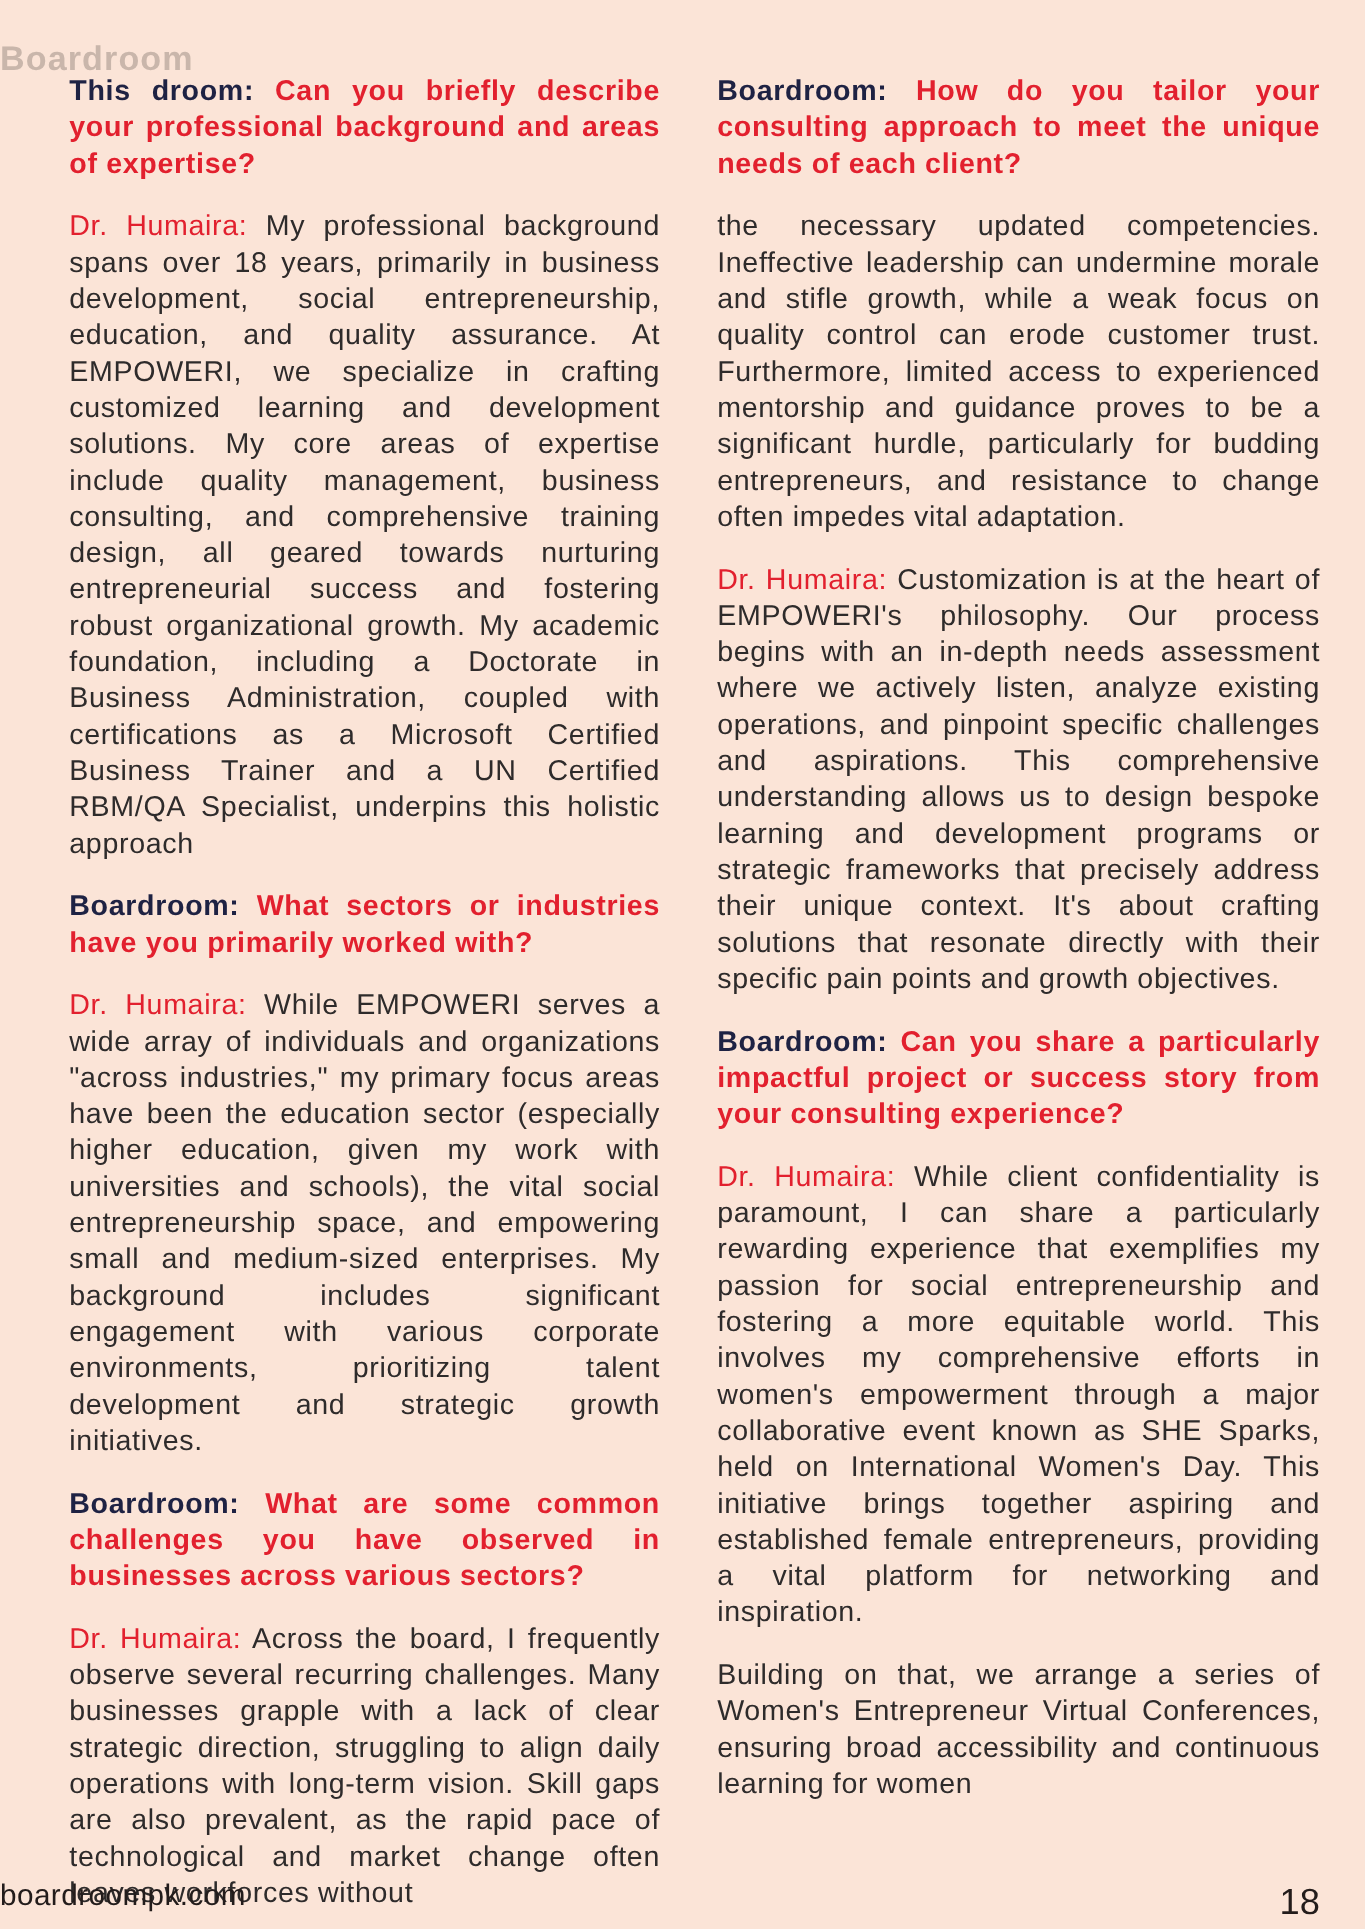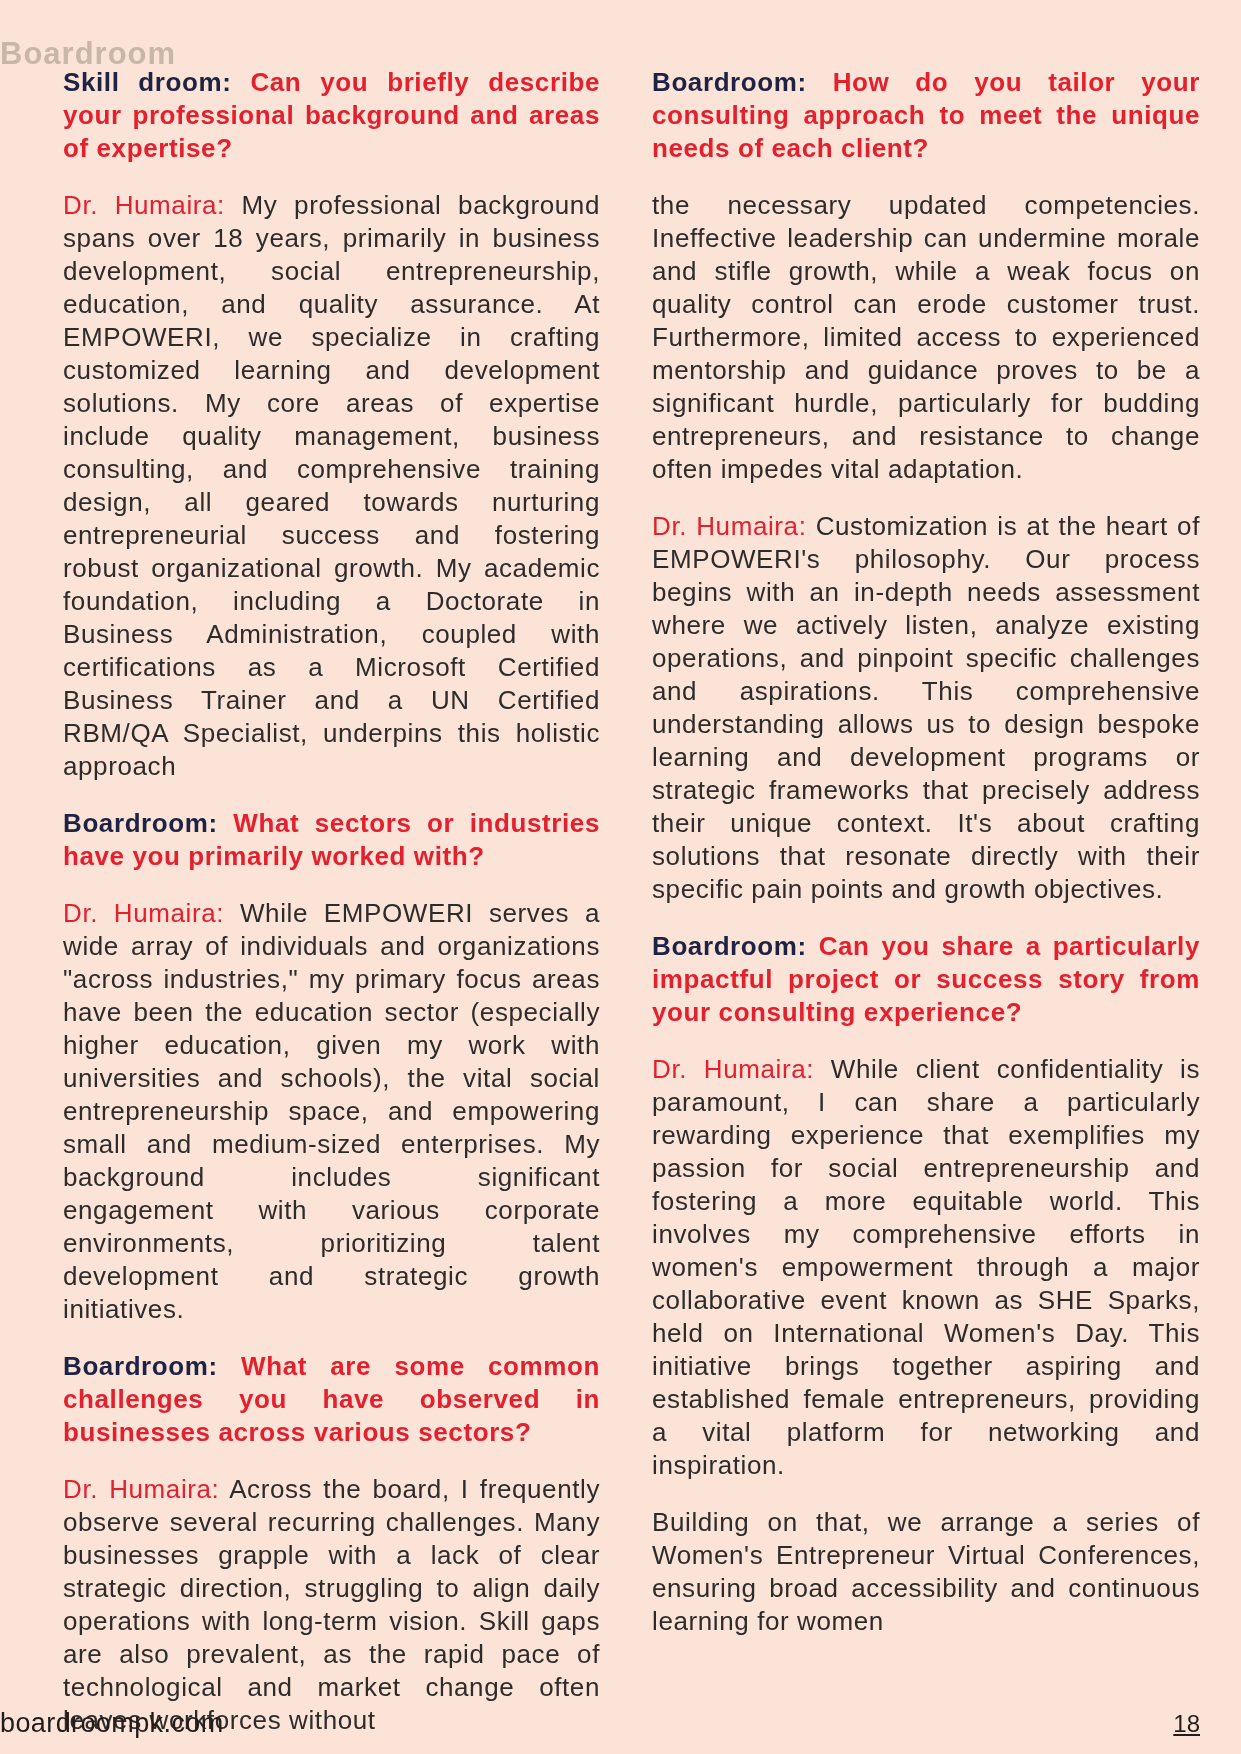--- a/index.html
+++ b/index.html
@@ -67,36 +67,35 @@
     width:100%;
     text-align:left;
     font-size:27px;
     letter-spacing:0.4px;
     color:var(--footer);
   }
   .footer-page-number{
     position:absolute;
     right:41px;
     top:2px;
-    font-size:24px;
+    font-size:33px;
     color:var(--footer);
-    text-decoration:underline;
   }
 </style>
 </head>
 <body>
 
 <div class="page">
 
   <div class="page-header">Boardroom</div>
 
   <div class="content">
 
     <div class="col col-left">
-      <p><span class="speaker-navy">Skill droom:</span> <span class="question">Can you briefly describe your professional background and areas of expertise?</span></p>
+      <p><span class="speaker-navy">This droom:</span> <span class="question">Can you briefly describe your professional background and areas of expertise?</span></p>
       <p><span class="speaker-red">Dr. Humaira:</span> <span>My professional background spans over 18 years, primarily in business development, social entrepreneurship, education, and quality assurance. At EMPOWERI, we specialize in crafting customized learning and development solutions. My core areas of expertise include quality management, business consulting, and comprehensive training design, all geared towards nurturing entrepreneurial success and fostering robust organizational growth. My academic foundation, including a Doctorate in Business Administration, coupled with certifications as a Microsoft Certified Business Trainer and a UN Certified RBM/QA Specialist, underpins this holistic approach</span></p>
       <p><span class="speaker-navy">Boardroom:</span> <span class="question">What sectors or industries have you primarily worked with?</span></p>
       <p><span class="speaker-red">Dr. Humaira:</span> <span>While EMPOWERI serves a wide array of individuals and organizations "across industries," my primary focus areas have been the education sector (especially higher education, given my work with universities and schools), the vital social entrepreneurship space, and empowering small and medium-sized enterprises. My background includes significant engagement with various corporate environments, prioritizing talent development and strategic growth initiatives.</span></p>
       <p><span class="speaker-navy">Boardroom:</span> <span class="question">What are some common challenges you have observed in businesses across various sectors?</span></p>
       <p><span class="speaker-red">Dr. Humaira:</span> <span>Across the board, I frequently observe several recurring challenges. Many businesses grapple with a lack of clear strategic direction, struggling to align daily operations with long-term vision. Skill gaps are also prevalent, as the rapid pace of technological and market change often leaves workforces without</span></p>
     </div>
 
     <div class="col col-right">
       <p><span class="speaker-navy">Boardroom:</span> <span class="question">How do you tailor your consulting approach to meet the unique needs of each client?</span></p>
       <p><span>the necessary updated competencies. Ineffective leadership can undermine morale and stifle growth, while a weak focus on quality control can erode customer trust. Furthermore, limited access to experienced mentorship and guidance proves to be a significant hurdle, particularly for budding entrepreneurs, and resistance to change often impedes vital adaptation.</span></p>

